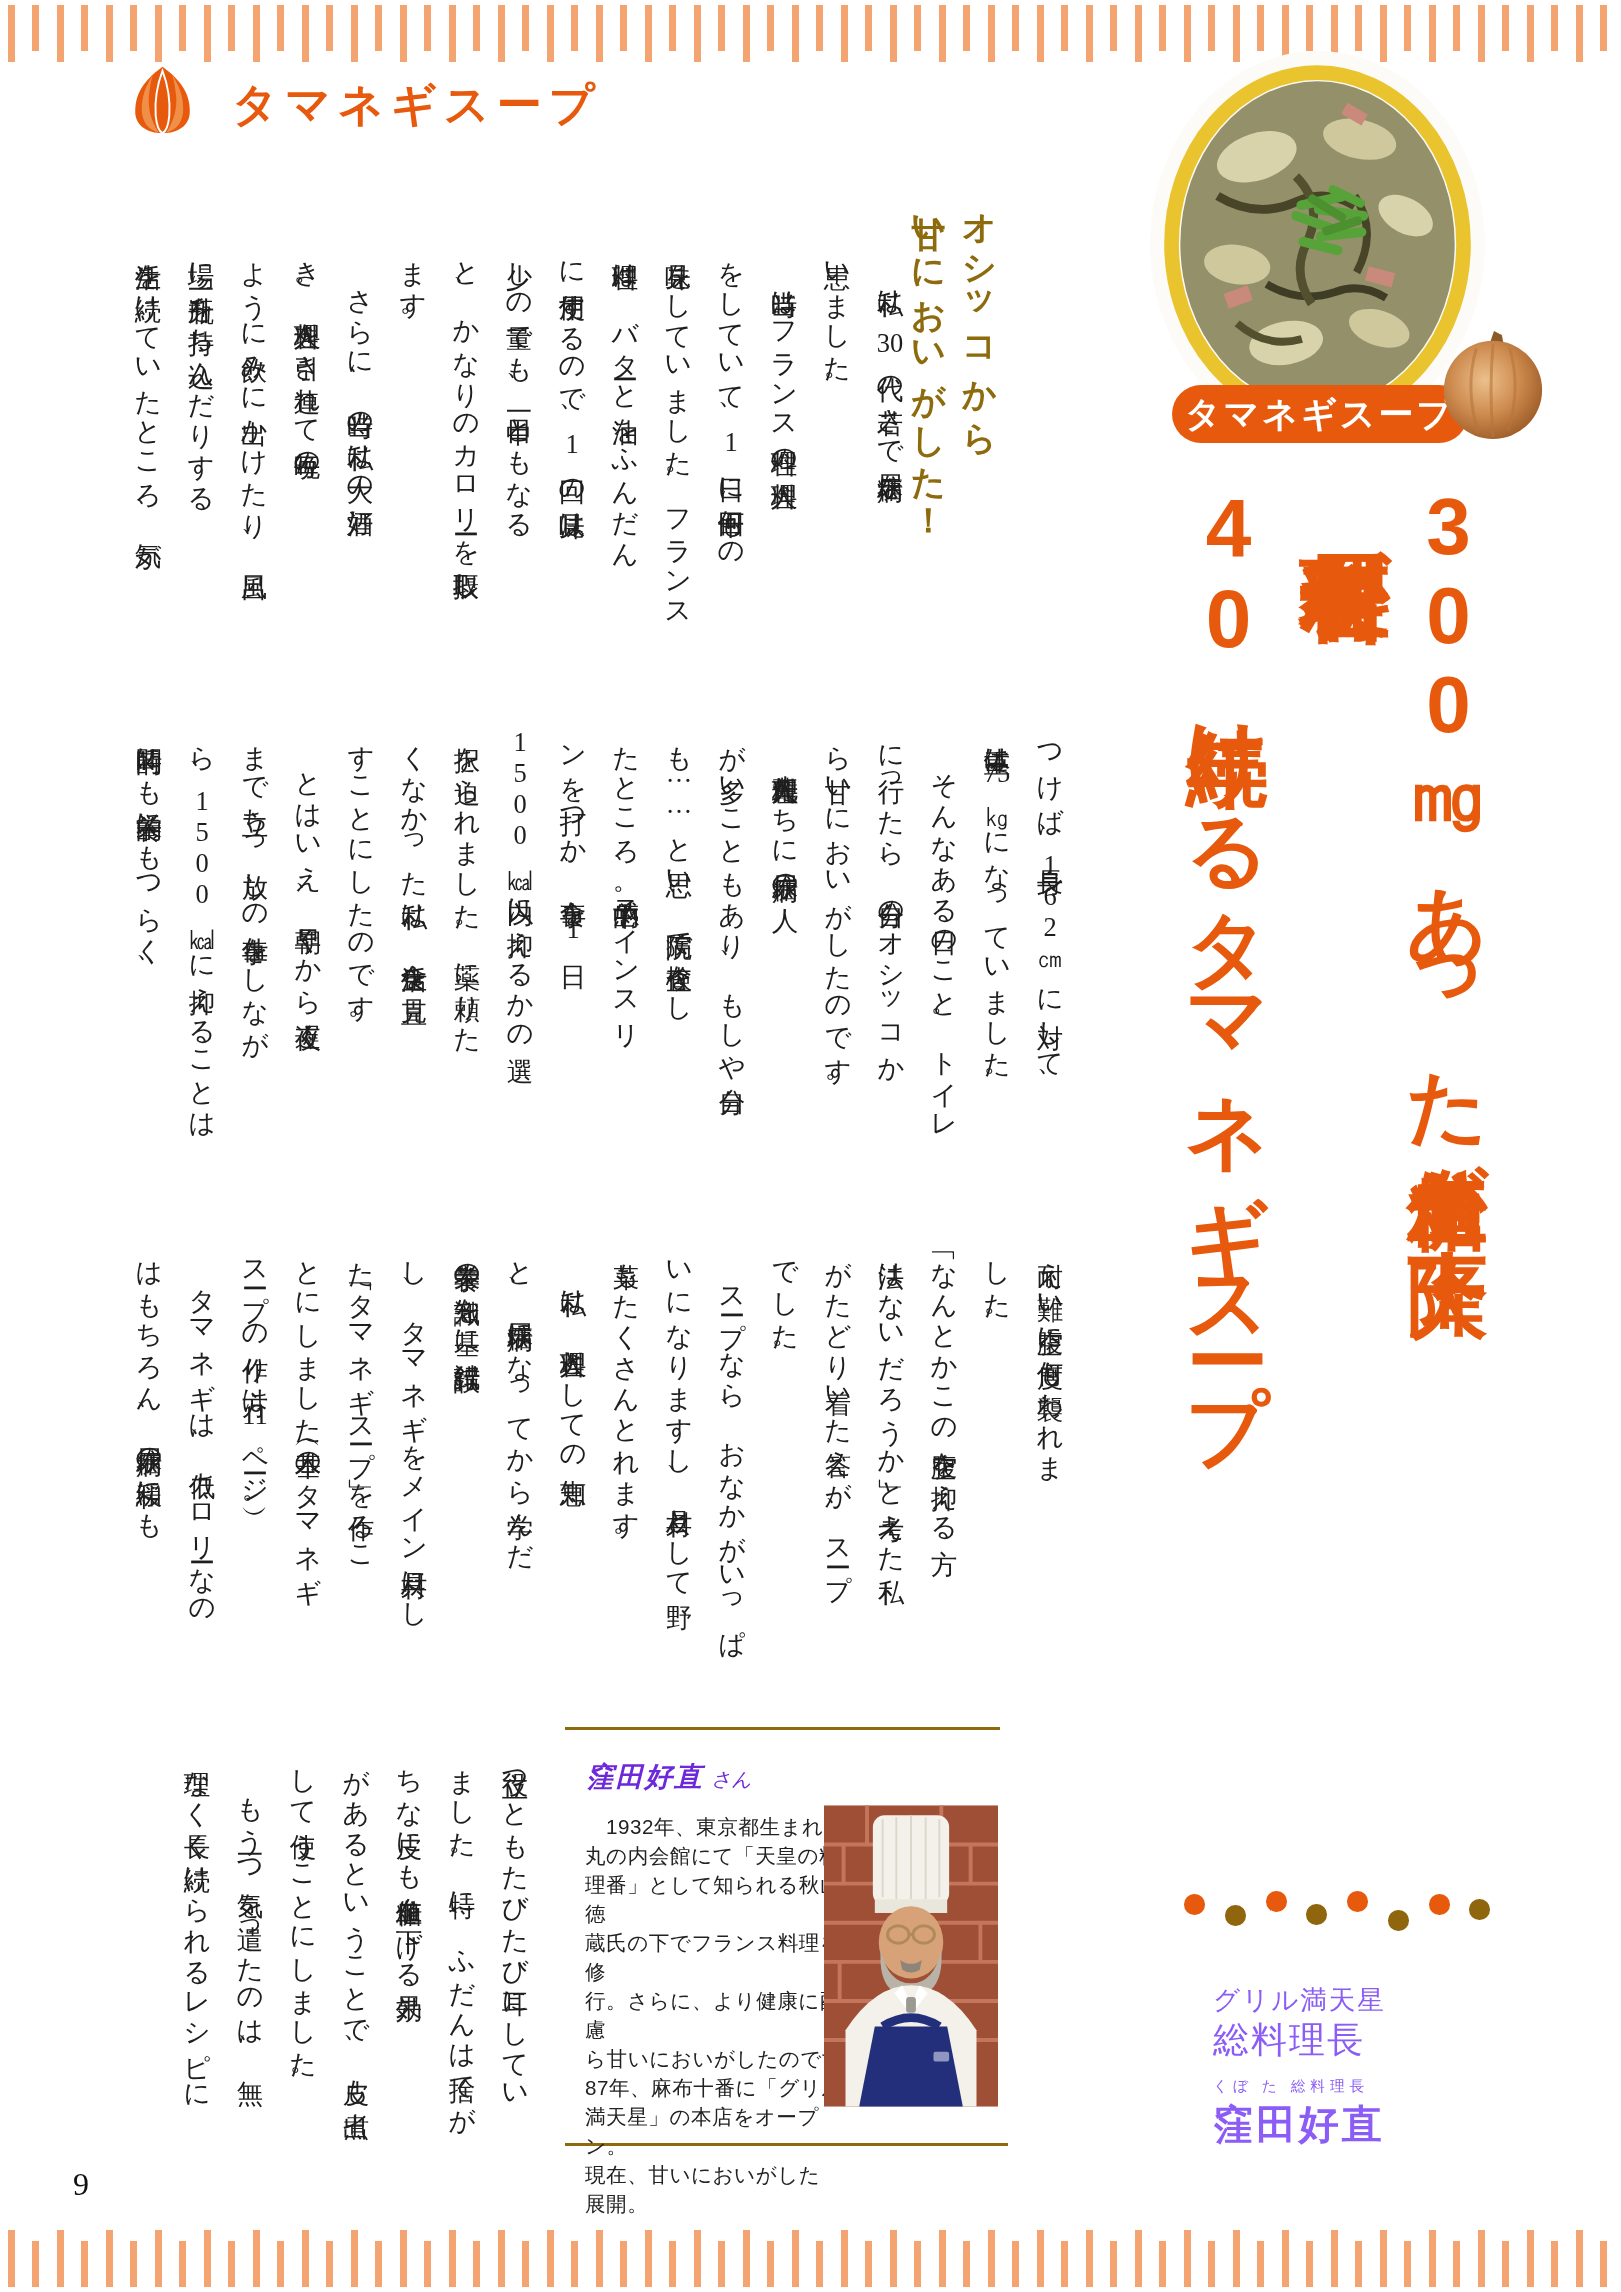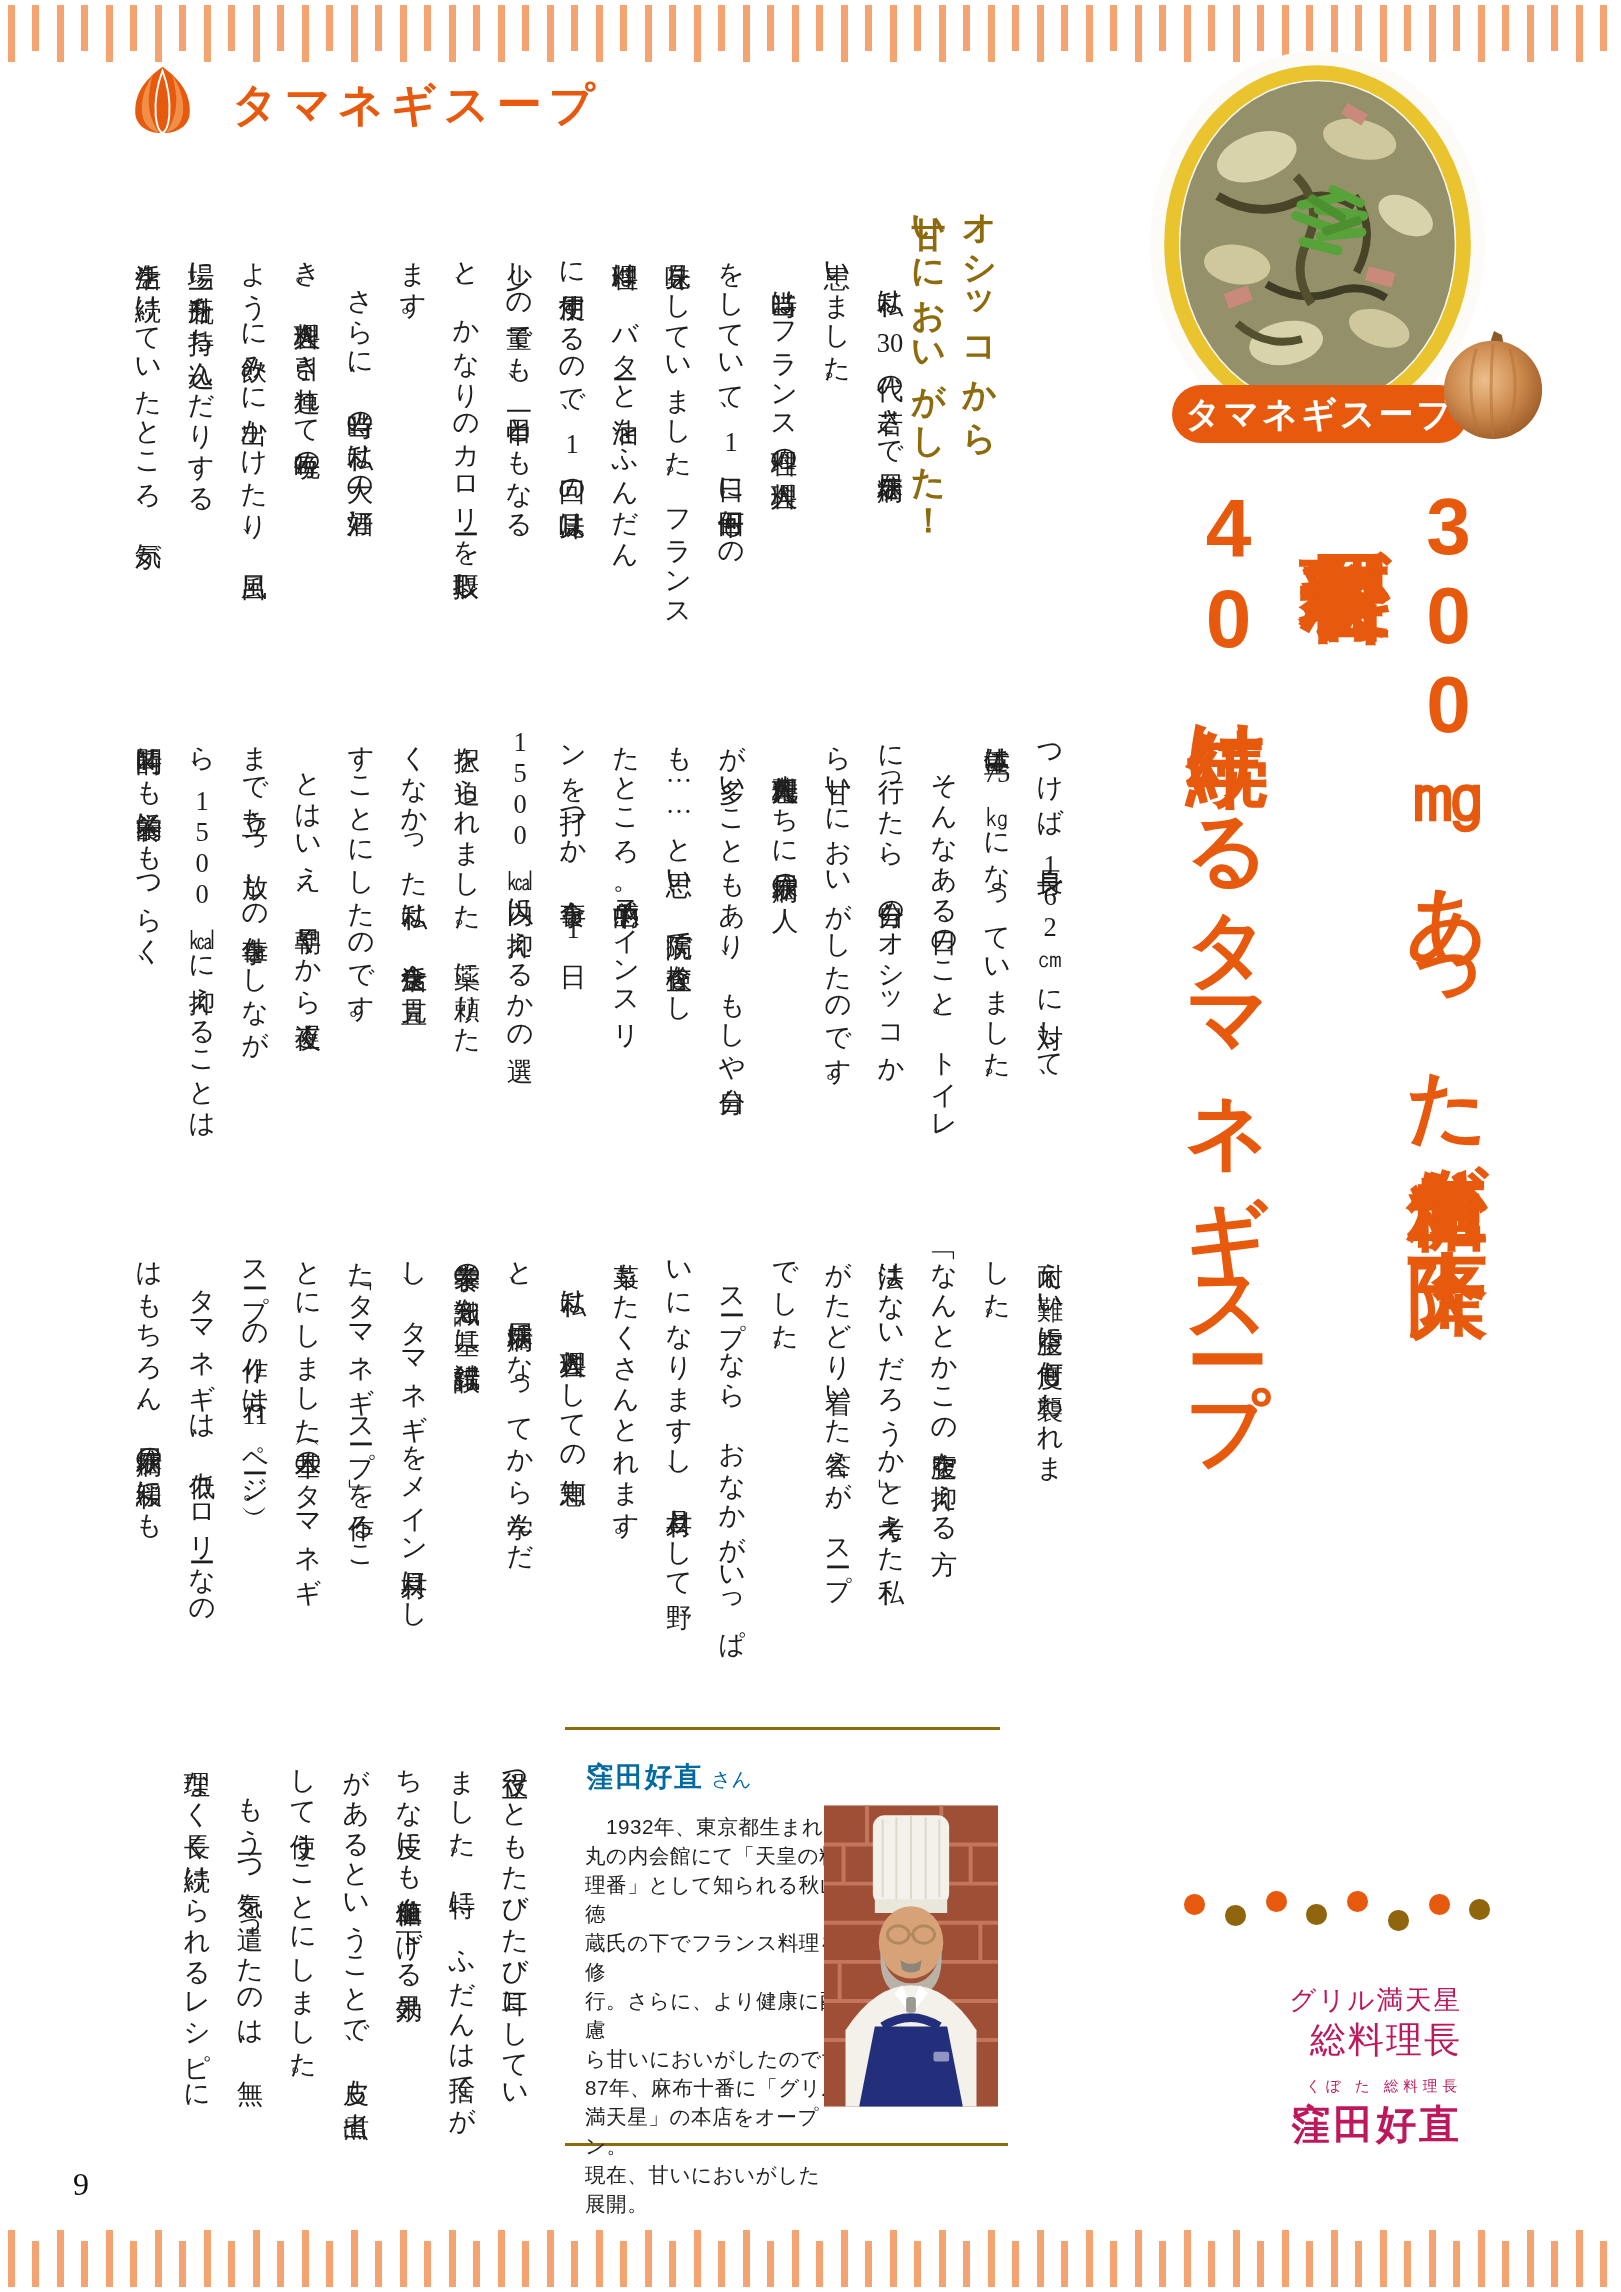--- a/index.html
+++ b/index.html
@@ -66,34 +66,34 @@
   .band .v-col{line-height:53px;}
   .band.b1{top:243px;right:705px;height:384px;}
   .band.b2{top:727px;right:545px;height:433px;}
   .band.b3{top:1243px;right:545px;height:420px;}
   .band.b4{top:1751px;right:1080px;height:392px;}
   .tcy{text-combine-upright:all;}
   
   .rule{position:absolute;background:#8d6a0c;height:2.9px;}
   .rule.r-top{left:565px;top:1727px;width:435px;}
   .rule.r-bottom{left:565px;top:2143px;width:443px;}
-  .profile-title{position:absolute;left:586px;top:1759px;color:#0369a1;}
+  .profile-title{position:absolute;left:586px;top:1759px;color:#6d28d9;font-style:italic;}
   .profile-title .pname{font-size:27.4px;font-weight:bold;letter-spacing:2px;}
   .profile-title .phon{font-size:19.6px;margin-left:7.8px;}
   .profile-bio{
     position:absolute;left:585px;top:1812px;width:271px;
     font-size:20.6px;line-height:29px;color:#222;letter-spacing:0.5px;
   }
   .chef-photo{position:absolute;left:824px;top:1805px;width:174px;height:302px;}
   
   .dot{position:absolute;border-radius:50%;width:20.6px;height:20.6px;}
   .dot.o{background:#e75a0e;}
   .dot.b{background:#8f650e;}
   .credit-org,.credit-role,.credit-furigana,.credit-name{
-    position:absolute;left:1213px;width:249px;text-align:right;color:#be185d;
+    position:absolute;left:1213px;width:249px;text-align:left;color:#8b5cf6;
   }
   .credit-org{top:1982px;font-size:26.5px;letter-spacing:2px;}
   .credit-role{top:2016px;font-size:36px;letter-spacing:2px;}
   .credit-furigana{top:2077px;font-size:14.7px;letter-spacing:4.9px;}
   .credit-name{top:2097px;font-size:40px;font-weight:bold;letter-spacing:2.9px;}
   
   .page-number{
     position:absolute;left:73px;top:2166px;font-size:32px;color:#111;
     font-family:"Liberation Serif","DejaVu Serif",serif;
   }

